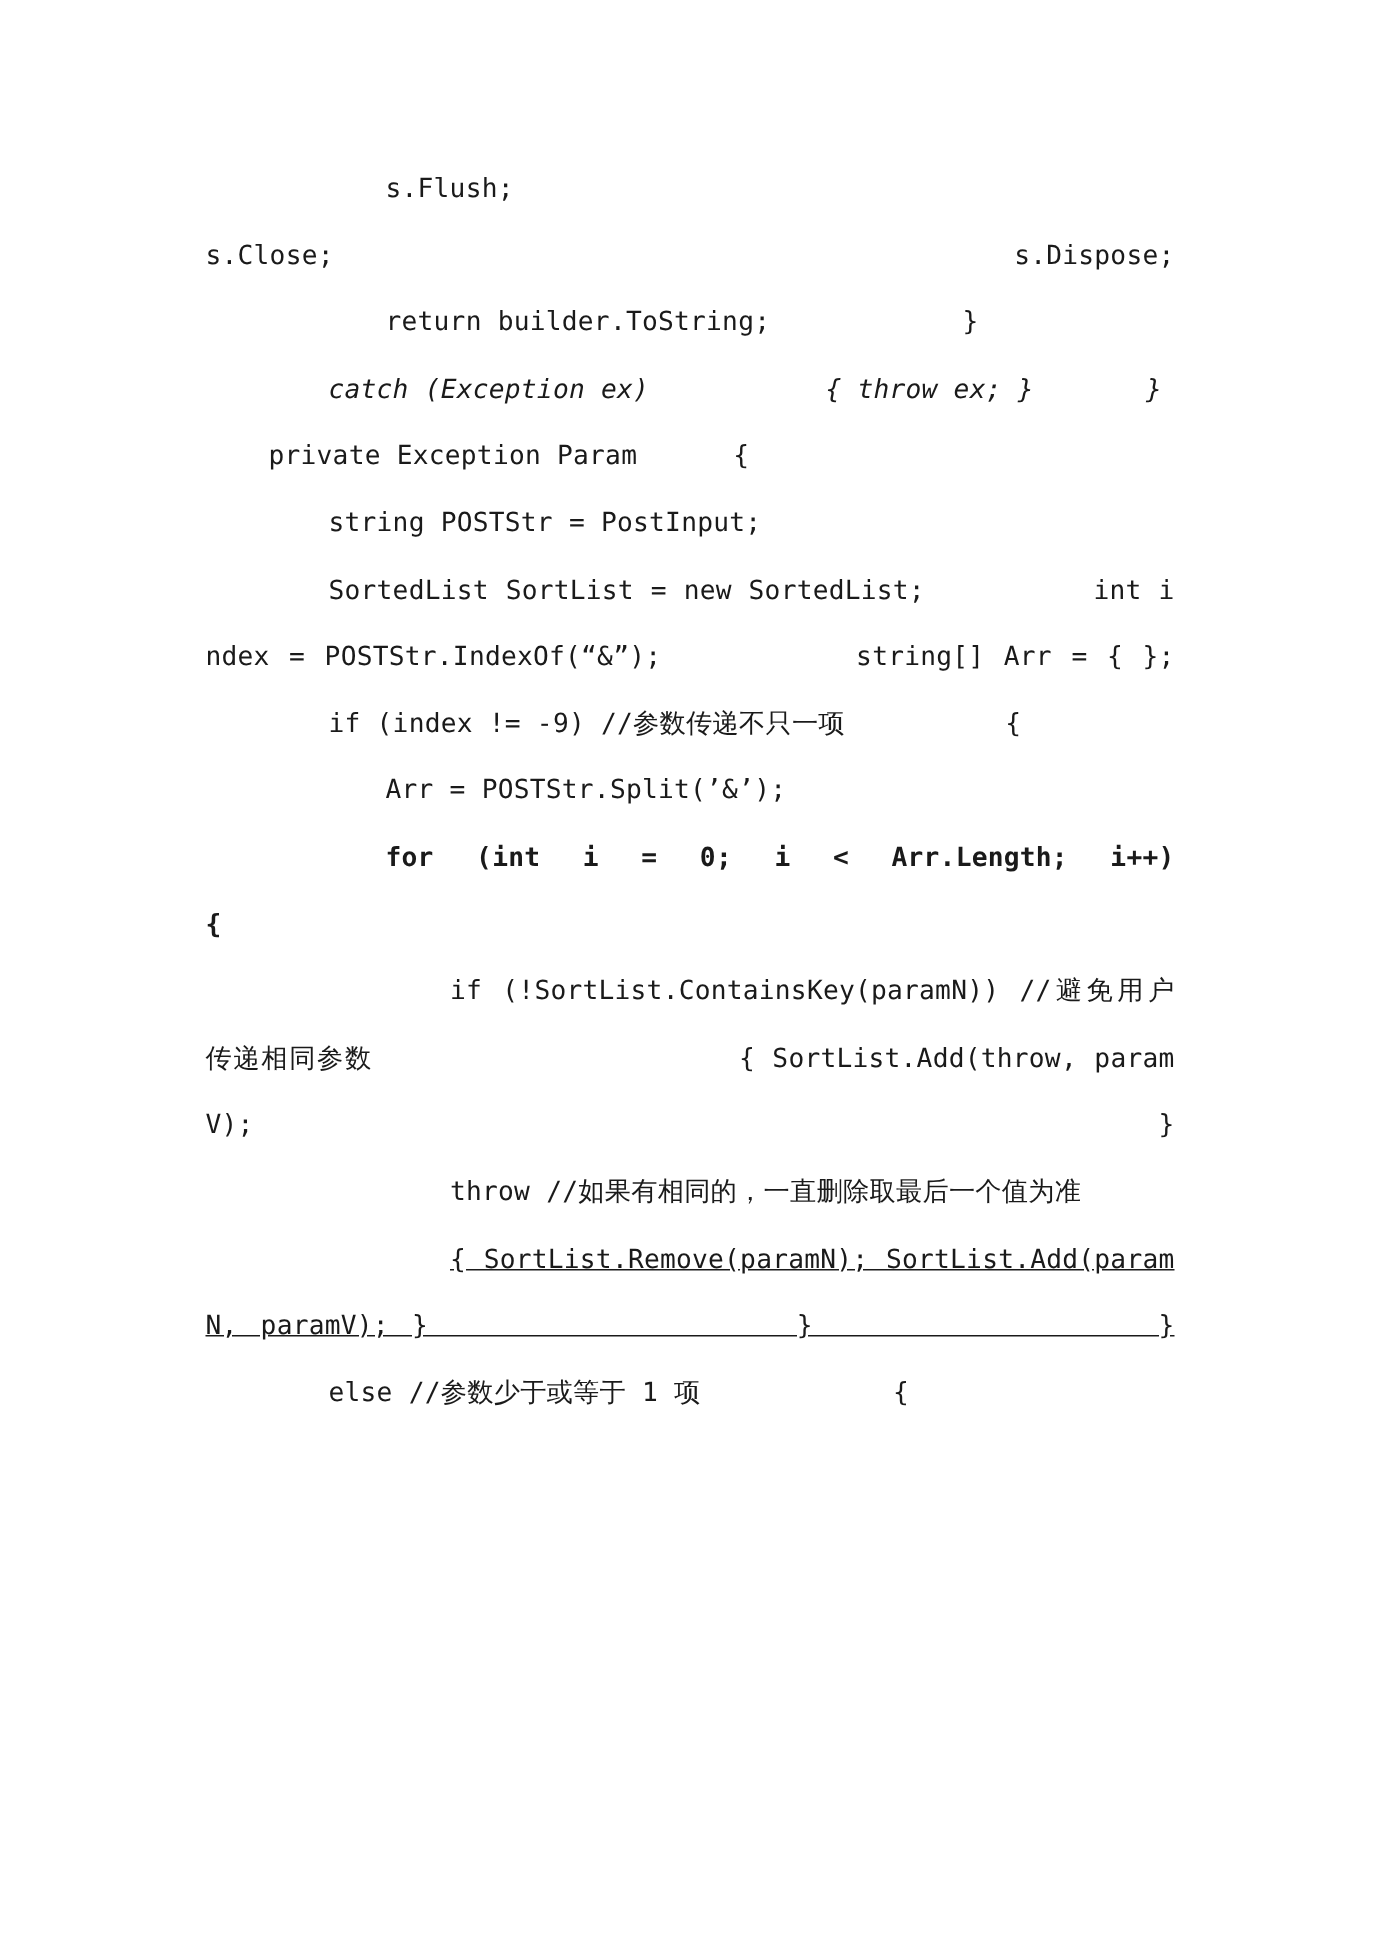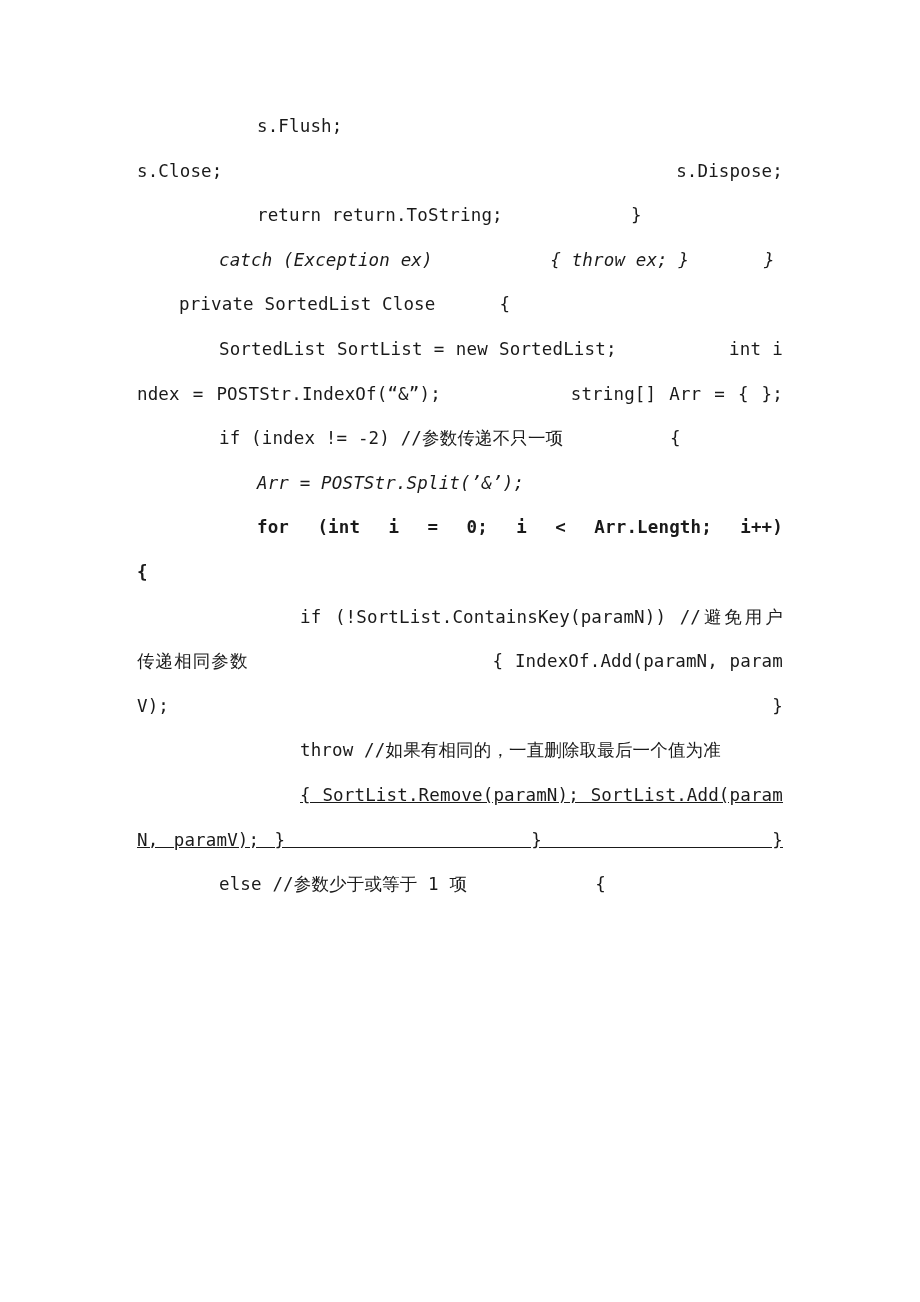--- a/index.html
+++ b/index.html
@@ -53,38 +53,39 @@
   }
 </style>
 </head>
 <body>
 
 <div class="page">
   <div class="text-body">
 
     <p class="para stretch" style="text-indent: 120px;">s.Flush;                                                   s.Close; s.Dispose;</p>
 
-    <p class="para natural" style="text-indent: 120px;">return return.ToString;            }</p>
+    <p class="para natural" style="text-indent: 120px;">return builder.ToString;            }</p>
 
     <p class="para natural" style="text-indent: 82px; font-style: italic;">catch (Exception ex)           { throw ex; }       }</p>
 
-    <p class="para natural" style="text-indent: 42px;">private SortedList Close      {</p>
+    <p class="para natural" style="text-indent: 42px;">private Exception Param      {</p>
 
+    <p class="para natural" style="text-indent: 82px;">string POSTStr = PostInput;</p>
 
     <p class="para stretch" style="text-indent: 82px;">SortedList SortList = new SortedList;          int index = POSTStr.IndexOf(“&amp;”);          string[] Arr = { };</p>
 
-    <p class="para natural" style="text-indent: 82px;">if (index != -2) //参数传递不只一项          {</p>
+    <p class="para natural" style="text-indent: 82px;">if (index != -9) //参数传递不只一项          {</p>
 
-    <p class="para natural" style="text-indent: 120px; font-style: italic;">Arr = POSTStr.Split(’&amp;’);</p>
+    <p class="para natural" style="text-indent: 120px;">Arr = POSTStr.Split(’&amp;’);</p>
 
     <p class="para natural" style="text-indent: 120px; font-weight: bold;">for (int i = 0; i &lt; Arr.Length; i++)                 {</p>
 
 
 
-    <p class="para stretch" style="text-indent: 163px;">if (!SortList.ContainsKey(paramN)) //避免用户传递相同参数                     { IndexOf.Add(paramN, paramV); }</p>
+    <p class="para stretch" style="text-indent: 163px;">if (!SortList.ContainsKey(paramN)) //避免用户传递相同参数                     { SortList.Add(throw, paramV); }</p>
 
     <p class="para natural" style="text-indent: 163px;">throw //如果有相同的，一直删除取最后一个值为准</p>
 
     <p class="para stretch" style="text-indent: 163px; text-decoration: underline;">{ SortList.Remove(paramN); SortList.Add(paramN, paramV); }                }               }</p>
 
     <p class="para natural" style="text-indent: 82px;">else //参数少于或等于 1 项            {</p>
 
   </div>
 </div>
 

